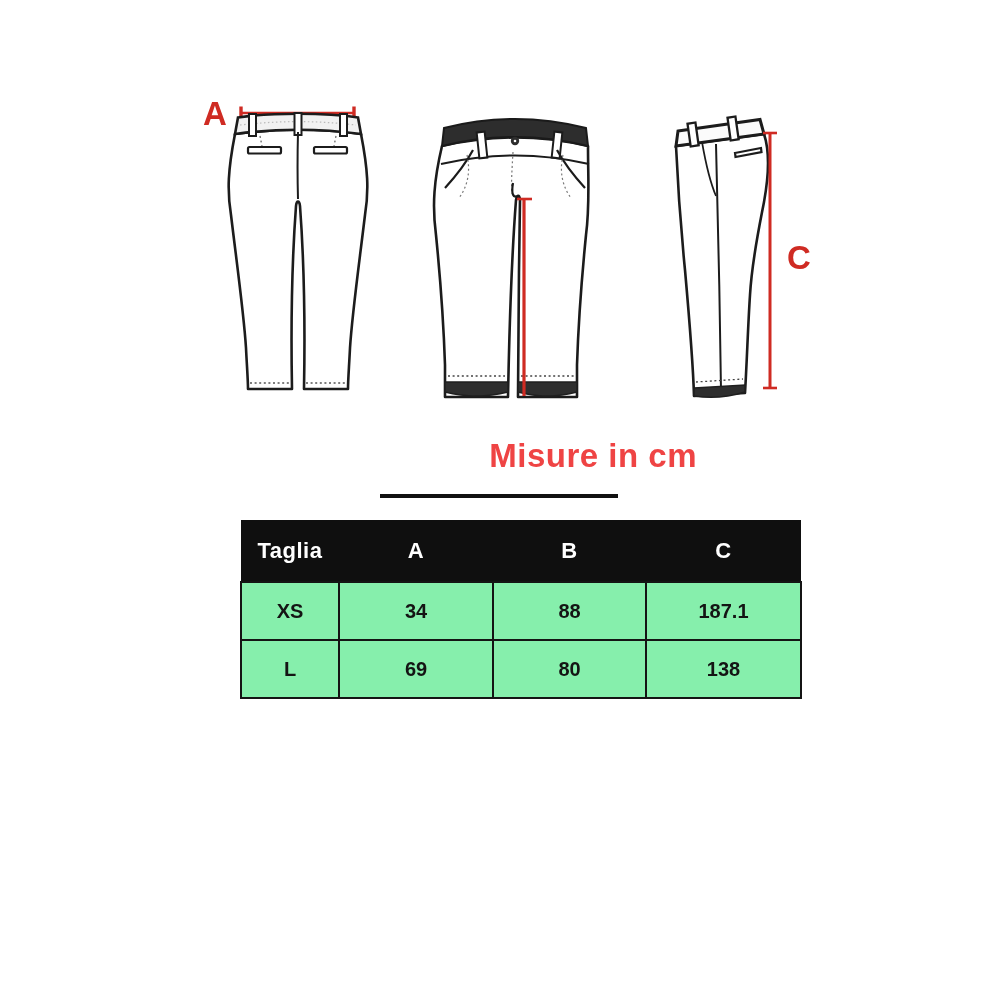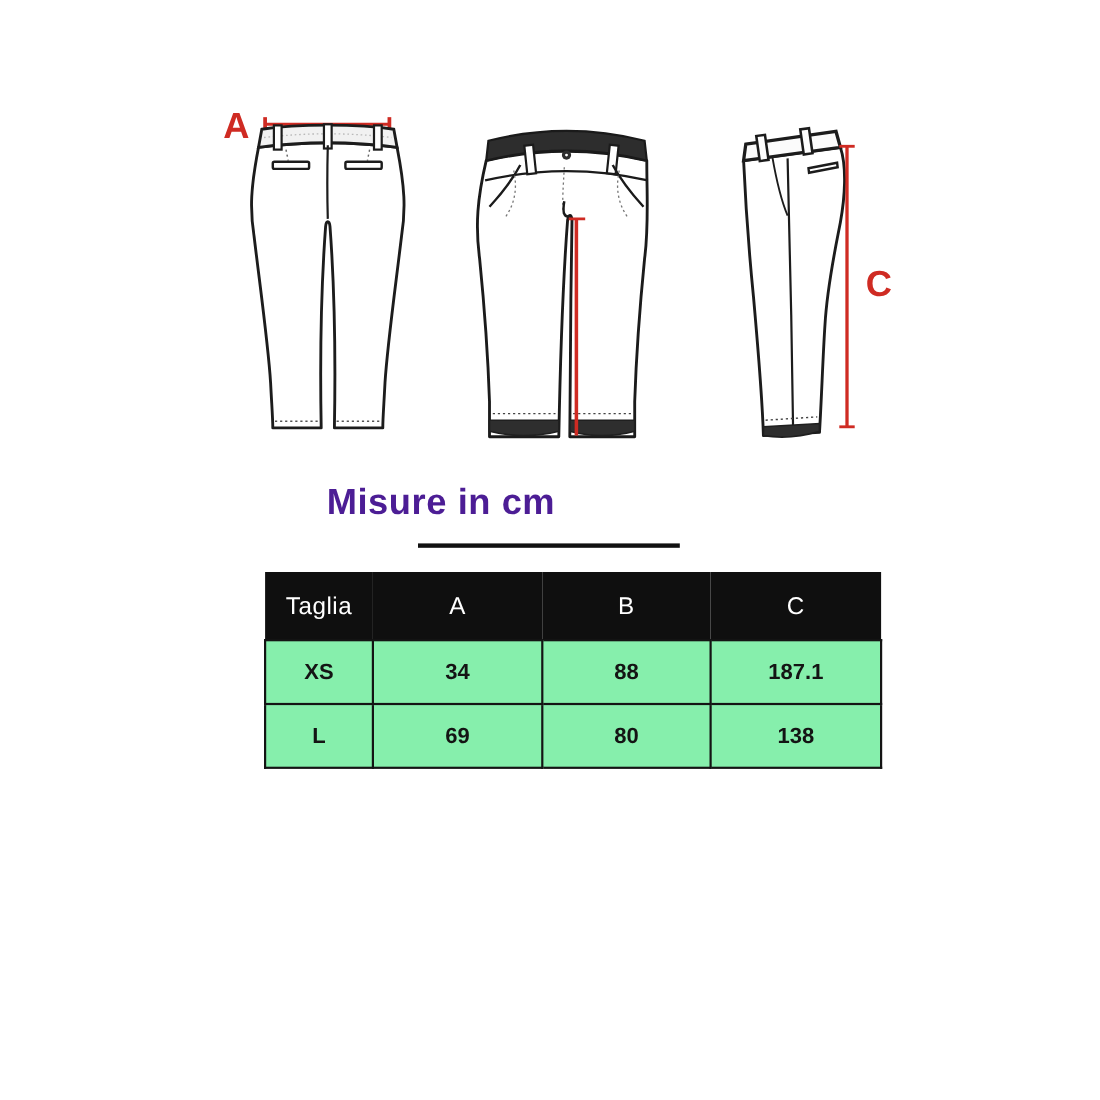--- a/index.html
+++ b/index.html
@@ -12,24 +12,24 @@
     color: #cf2b23;
     font-weight: 800;
     font-size: 33px;
     line-height: 1;
     font-family: "Liberation Sans", sans-serif;
   }
 
   .title {
     position: absolute;
     left: 297px; top: 437px; width: 400px;
-    text-align: left;
+    text-align: right;
     font-size: 33px;
     font-weight: 800;
-    color: #4c1d95;
+    color: #ef4444;
     letter-spacing: 0.5px;
   }
   .title-underline {
     position: absolute;
     left: 380px; top: 494px;
     width: 238px; height: 4px;
     background: #111111;
   }
 
   table.size-table {
@@ -37,21 +37,21 @@
     left: 240px; top: 520px;
     width: 560px;
     border-collapse: collapse;
     table-layout: fixed;
   }
   table.size-table th {
     background: #0f0f0f;
     color: #ffffff;
     height: 62px;
     font-size: 22px;
-    font-weight: 400;
+    font-weight: 700;
     text-align: center;
     border: none;
     letter-spacing: 0.5px;
   }
   table.size-table td {
     background: #86efac;
     color: #141414;
     height: 58px;
     border: 2px solid #141414;
     font-size: 20px;

